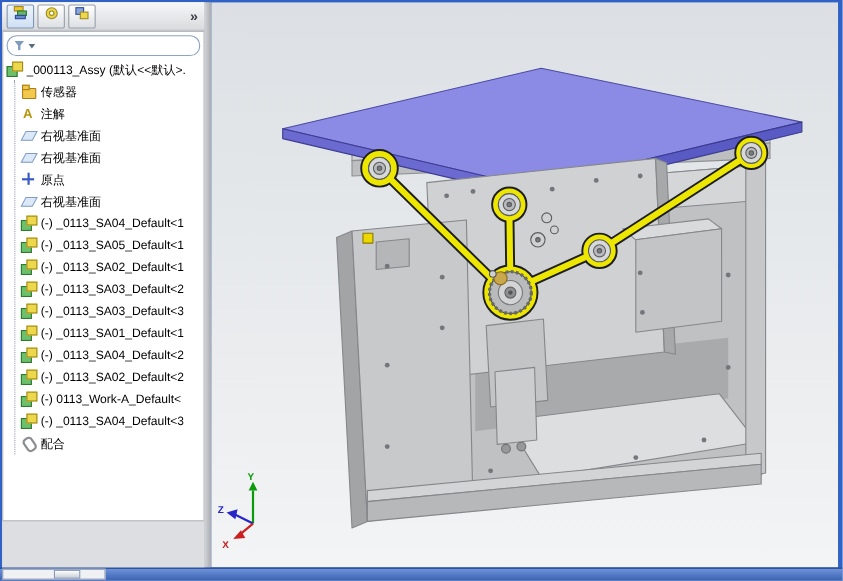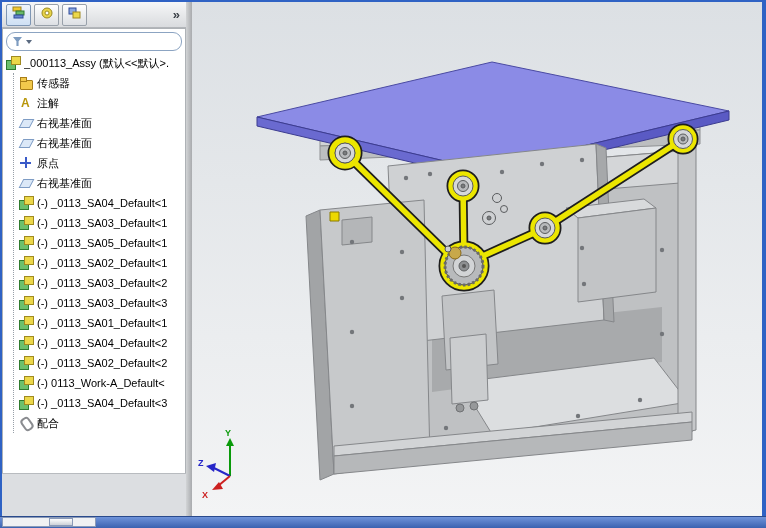--- a/index.html
+++ b/index.html
@@ -120,24 +120,20 @@
             <div class="row">
               <span class="tic plane-icon"></span>
               <span class="lbl">右视基准面</span>
             </div>
 
             <div class="row">
               <span class="tic component-icon"></span>
               <span class="lbl">(-) _0113_SA04_Default&lt;1</span>
             </div>
 
-            <div class="row">
-              <span class="tic component-icon"></span>
-              <span class="lbl">(-) _0113_SA03_Default&lt;1</span>
-            </div>
 
             <div class="row">
               <span class="tic component-icon"></span>
               <span class="lbl">(-) _0113_SA05_Default&lt;1</span>
             </div>
 
             <div class="row">
               <span class="tic component-icon"></span>
               <span class="lbl">(-) _0113_SA02_Default&lt;1</span>
             </div>

